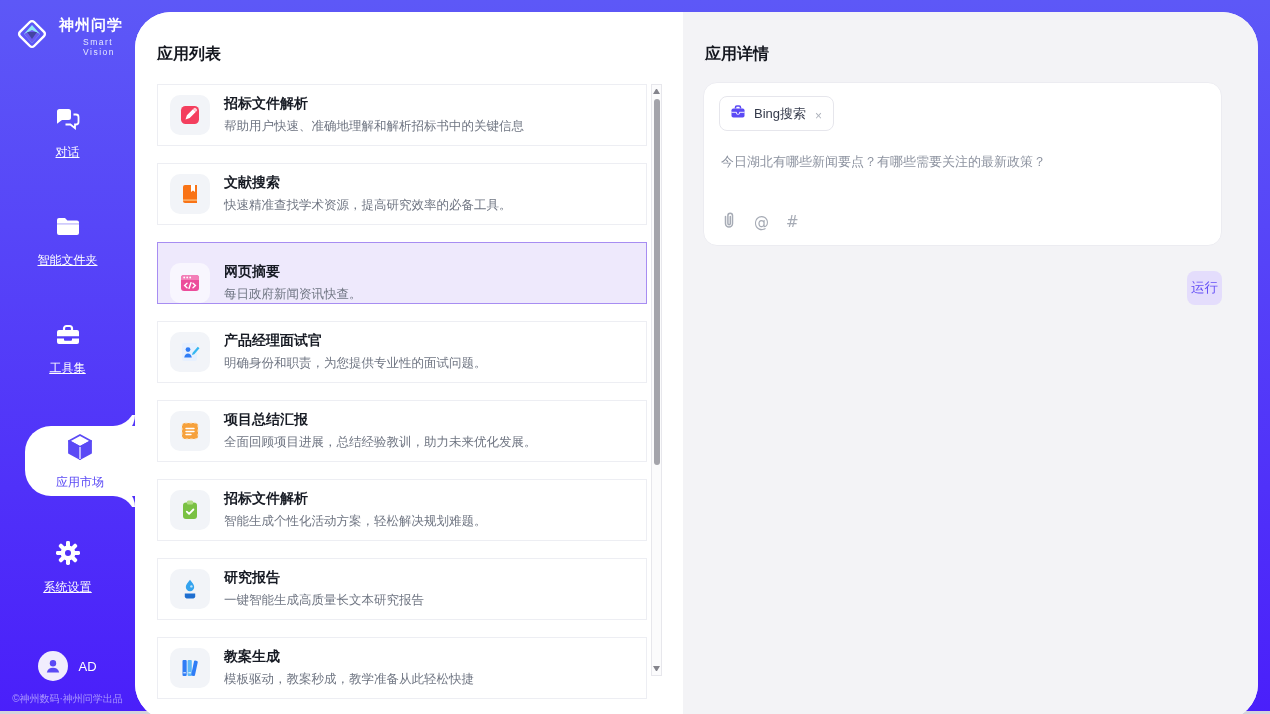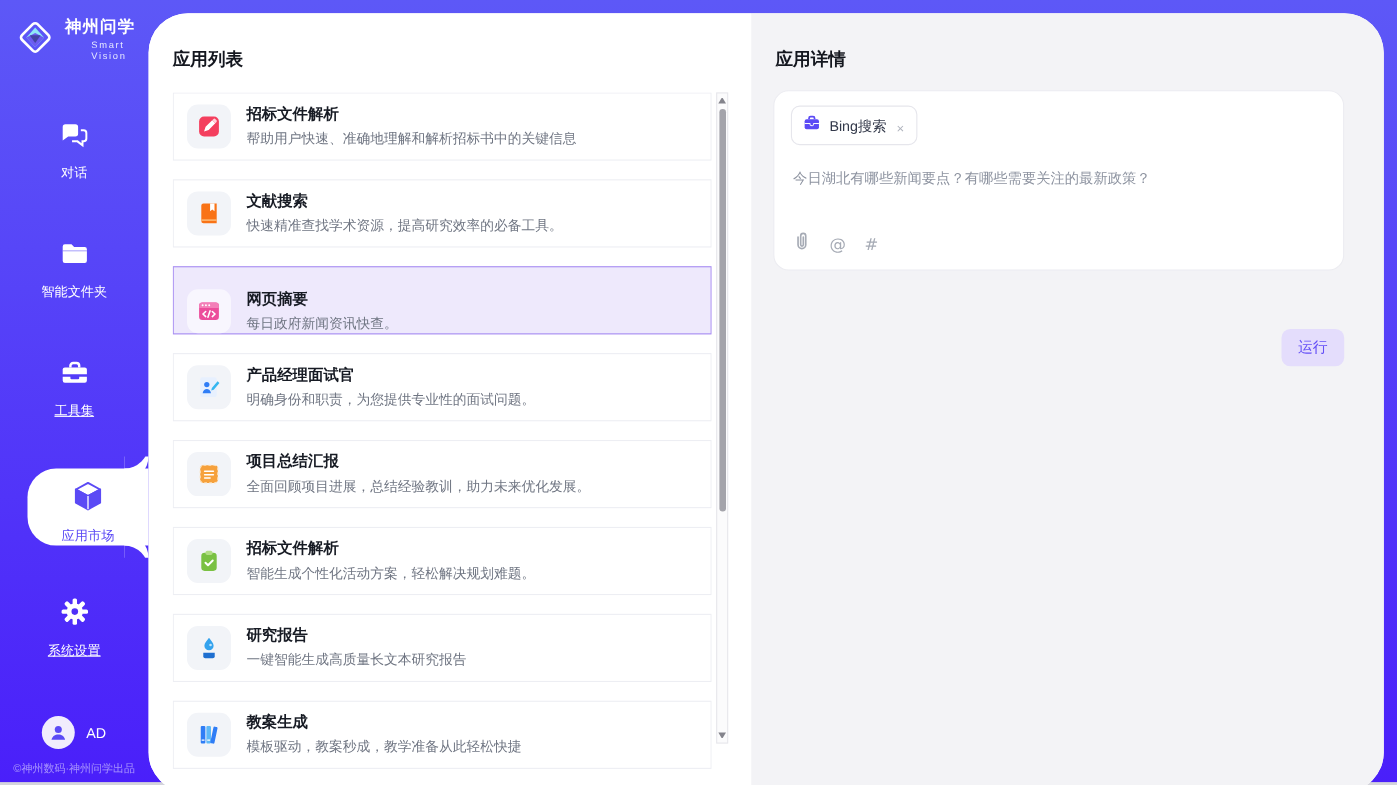--- a/index.html
+++ b/index.html
@@ -2,24 +2,24 @@
 <html><head>
 <meta charset="utf-8">
 <style>
   * { margin:0; padding:0; box-sizing:border-box; }
   html,body { width:1270px; height:714px; font-family:"Liberation Sans","DejaVu Sans",sans-serif; }
   .frame { position:relative; width:1270px; height:714px; background:linear-gradient(180deg,#5d58f7 0%,#4a1ffa 100%); overflow:hidden; }
   .frame-bottom-line { position:absolute; left:0; bottom:0; width:100%; height:3px; background:#d4d4dc; }
 
   
   .sidebar { position:absolute; left:0; top:0; width:135px; height:100%; color:#fff; z-index:3; }
-  .brand { display:flex; gap:8px; padding:15px 0 0 13px; }
+  .brand { display:flex; align-items:center; gap:8px; padding:15px 0 0 13px; }
   .brand-text .brand-name { font-size:15px; font-weight:bold; letter-spacing:1px; }
   .brand-text .brand-sub { font-size:8.5px; letter-spacing:1.5px; color:#e6e9ff; margin-top:2px;margin-left:24px; }
-  .nav-item { position:absolute; left:0; width:135px; height:66px; display:flex; flex-direction:column; align-items:center; justify-content:flex-end; gap:7px; cursor:pointer; }
+  .nav-item { position:absolute; left:0; width:135px; height:66px; display:flex; flex-direction:column; align-items:center; justify-content:center; gap:7px; cursor:pointer;text-decoration:underline; }
   .nav-item .nav-label { font-size:12px; color:#fff; }
   .nav-item.underlined .nav-label { text-decoration:underline; }
   .nav-item.active { left:25px; width:110px; height:70px; background:#fff; border-radius:26px 0 0 26px; z-index:4; }
   .nav-item.active .nav-label { color:#5b4af5; }
   .nav-item.active::before { content:""; position:absolute; top:-22px; right:0; width:22px; height:22px; border-bottom-right-radius:22px; box-shadow:0 11px 0 0 #fff; }
   .nav-item.active::after  { content:""; position:absolute; bottom:-22px; right:0; width:22px; height:22px; border-top-right-radius:22px; box-shadow:0 -11px 0 0 #fff; }
   .user-row { position:absolute; left:0; bottom:33px; width:135px; display:flex; align-items:center; justify-content:center; gap:10px; }
   .avatar { width:30px; height:30px; border-radius:50%; background:#f1edfd; display:flex; align-items:center; justify-content:center; }
   .user-initials { font-size:13px; color:#fff; }
   .sidebar-footer { position:absolute; left:0; bottom:8px; width:135px; text-align:center; font-size:10px; color:rgba(255,255,255,0.5); }
@@ -48,21 +48,21 @@
   .detail-pane { position:relative; flex:1; height:100%; background:#f3f3f6; }
   .detail-pane .pane-title { position:absolute; left:22px; top:32px; }
   .query-card { position:absolute; left:20px; right:36px; top:70px; height:164px; background:#fff; border:1px solid #ececf1; border-radius:14px; }
   .tool-tag { position:absolute; left:15px; top:13px; display:inline-flex; align-items:flex-end; gap:8px; padding:7px 10px; border:1px solid #e6e6ec; border-radius:8px; background:#fff; }
   .tool-tag .tag-label { font-size:13px; color:#33394a; }
   .tool-tag .tag-close { font-size:12px; color:#aeb2bc; cursor:pointer; padding:0 1px; }
   .query-text { position:absolute; left:17px; top:69px; right:20px; font-size:13px; color:#8d93a0; line-height:1.5; }
   .attach-row { position:absolute; left:17px; bottom:12px; display:flex; align-items:center; gap:17px; color:#a6abb5; }
   .attach-glyph { font-size:15px; color:#a6abb5; cursor:pointer; font-family:"DejaVu Sans",sans-serif; }
   .run-row { position:absolute; right:36px; top:259px; }
-  .run-btn { border:none; background:#e4ddfc; color:#6550f6; font-size:13.5px; padding:8px 15px; border-radius:8px; cursor:pointer; font-family:Liberation Serif, serif;margin-top:28px; }
+  .run-btn { border:none; background:#e4ddfc; color:#6550f6; font-size:13.5px; padding:8px 4px; border-radius:8px; cursor:pointer; font-family:Liberation Serif, serif; }
 </style>
 </head>
 <body>
 
 <div class="frame">
 
   <aside class="sidebar">
     <div class="brand">
       <span>
         <svg width="38" height="38" viewBox="0 0 38 38">

